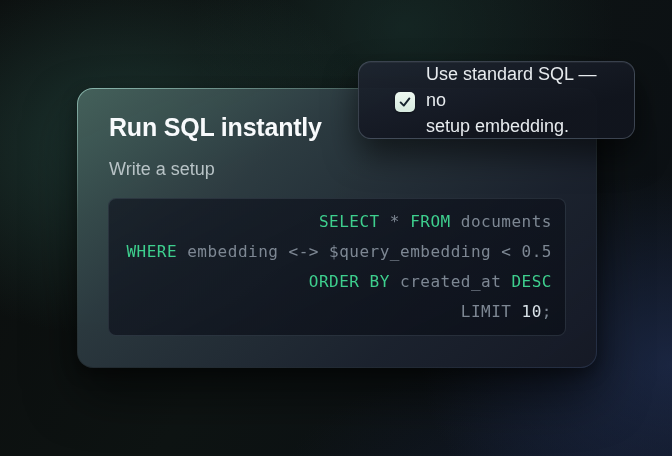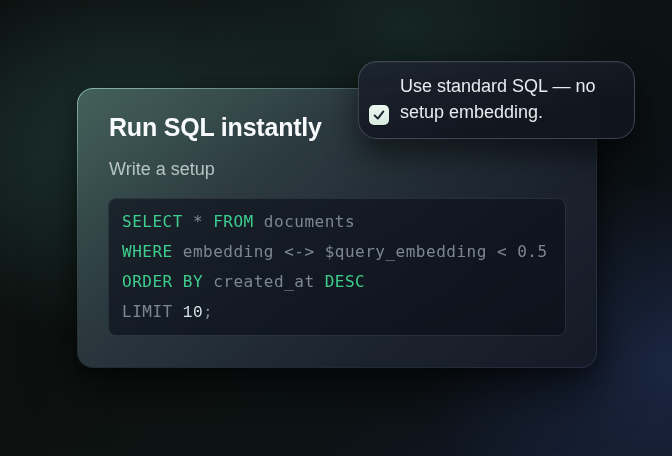--- a/index.html
+++ b/index.html
@@ -60,38 +60,38 @@
     border: 1px solid rgba(140, 158, 176, 0.18);
     background: linear-gradient(155deg, rgba(17, 22, 33, 0.72) 0%, rgba(12, 16, 25, 0.80) 100%);
     padding: 8px 13px;
     font-family: "DejaVu Sans Mono", "Liberation Mono", monospace;
     font-size: 16px;
     line-height: 30px;
     letter-spacing: 0.5px;
     white-space: pre;
     overflow: hidden;
   }
-  .code-line { height: 30px; }
+  .code-line { height: 30px; text-align: right; }
   .tok-keyword { color: var(--accent-green, #3ecf8e); }
   .tok-plain   { color: var(--code-plain, #7d8793); }
-  .tok-number  { color: var(--code-number, #d9e2e8); font-family: Liberation Mono, monospace; }
+  .tok-number  { color: var(--code-number, #d9e2e8); }
 
   
   .callout {
     position: absolute;
     left: 358px; top: 61px;
     width: 277px; height: 78px;
     box-sizing: border-box;
-    border-radius: 19px;
+    border-radius: 13px;
     border: 1px solid rgba(142, 158, 178, 0.32);
     background: linear-gradient(165deg, rgba(30, 37, 48, 0.97) 0%, rgba(17, 21, 30, 0.97) 70%);
     box-shadow: 0 16px 32px rgba(0, 0, 0, 0.55), inset 0 1px 0 rgba(255, 255, 255, 0.05);
-    padding: 13px 9px;
+    padding: 13px 35px;
     display: flex;
-    align-items: flex-end;
+    align-items: center;
   }
 
   .checkbox {
     flex: 0 0 auto;
     width: 20px; height: 20px;
     margin: 4px 11px 0 1px;
     border-radius: 5px;
     background: linear-gradient(180deg, var(--checkbox-bg, #eef8f1) 0%, #d7eadf 100%);
     box-shadow: 0 1px 2px rgba(0,0,0,0.4);
     display: flex;

